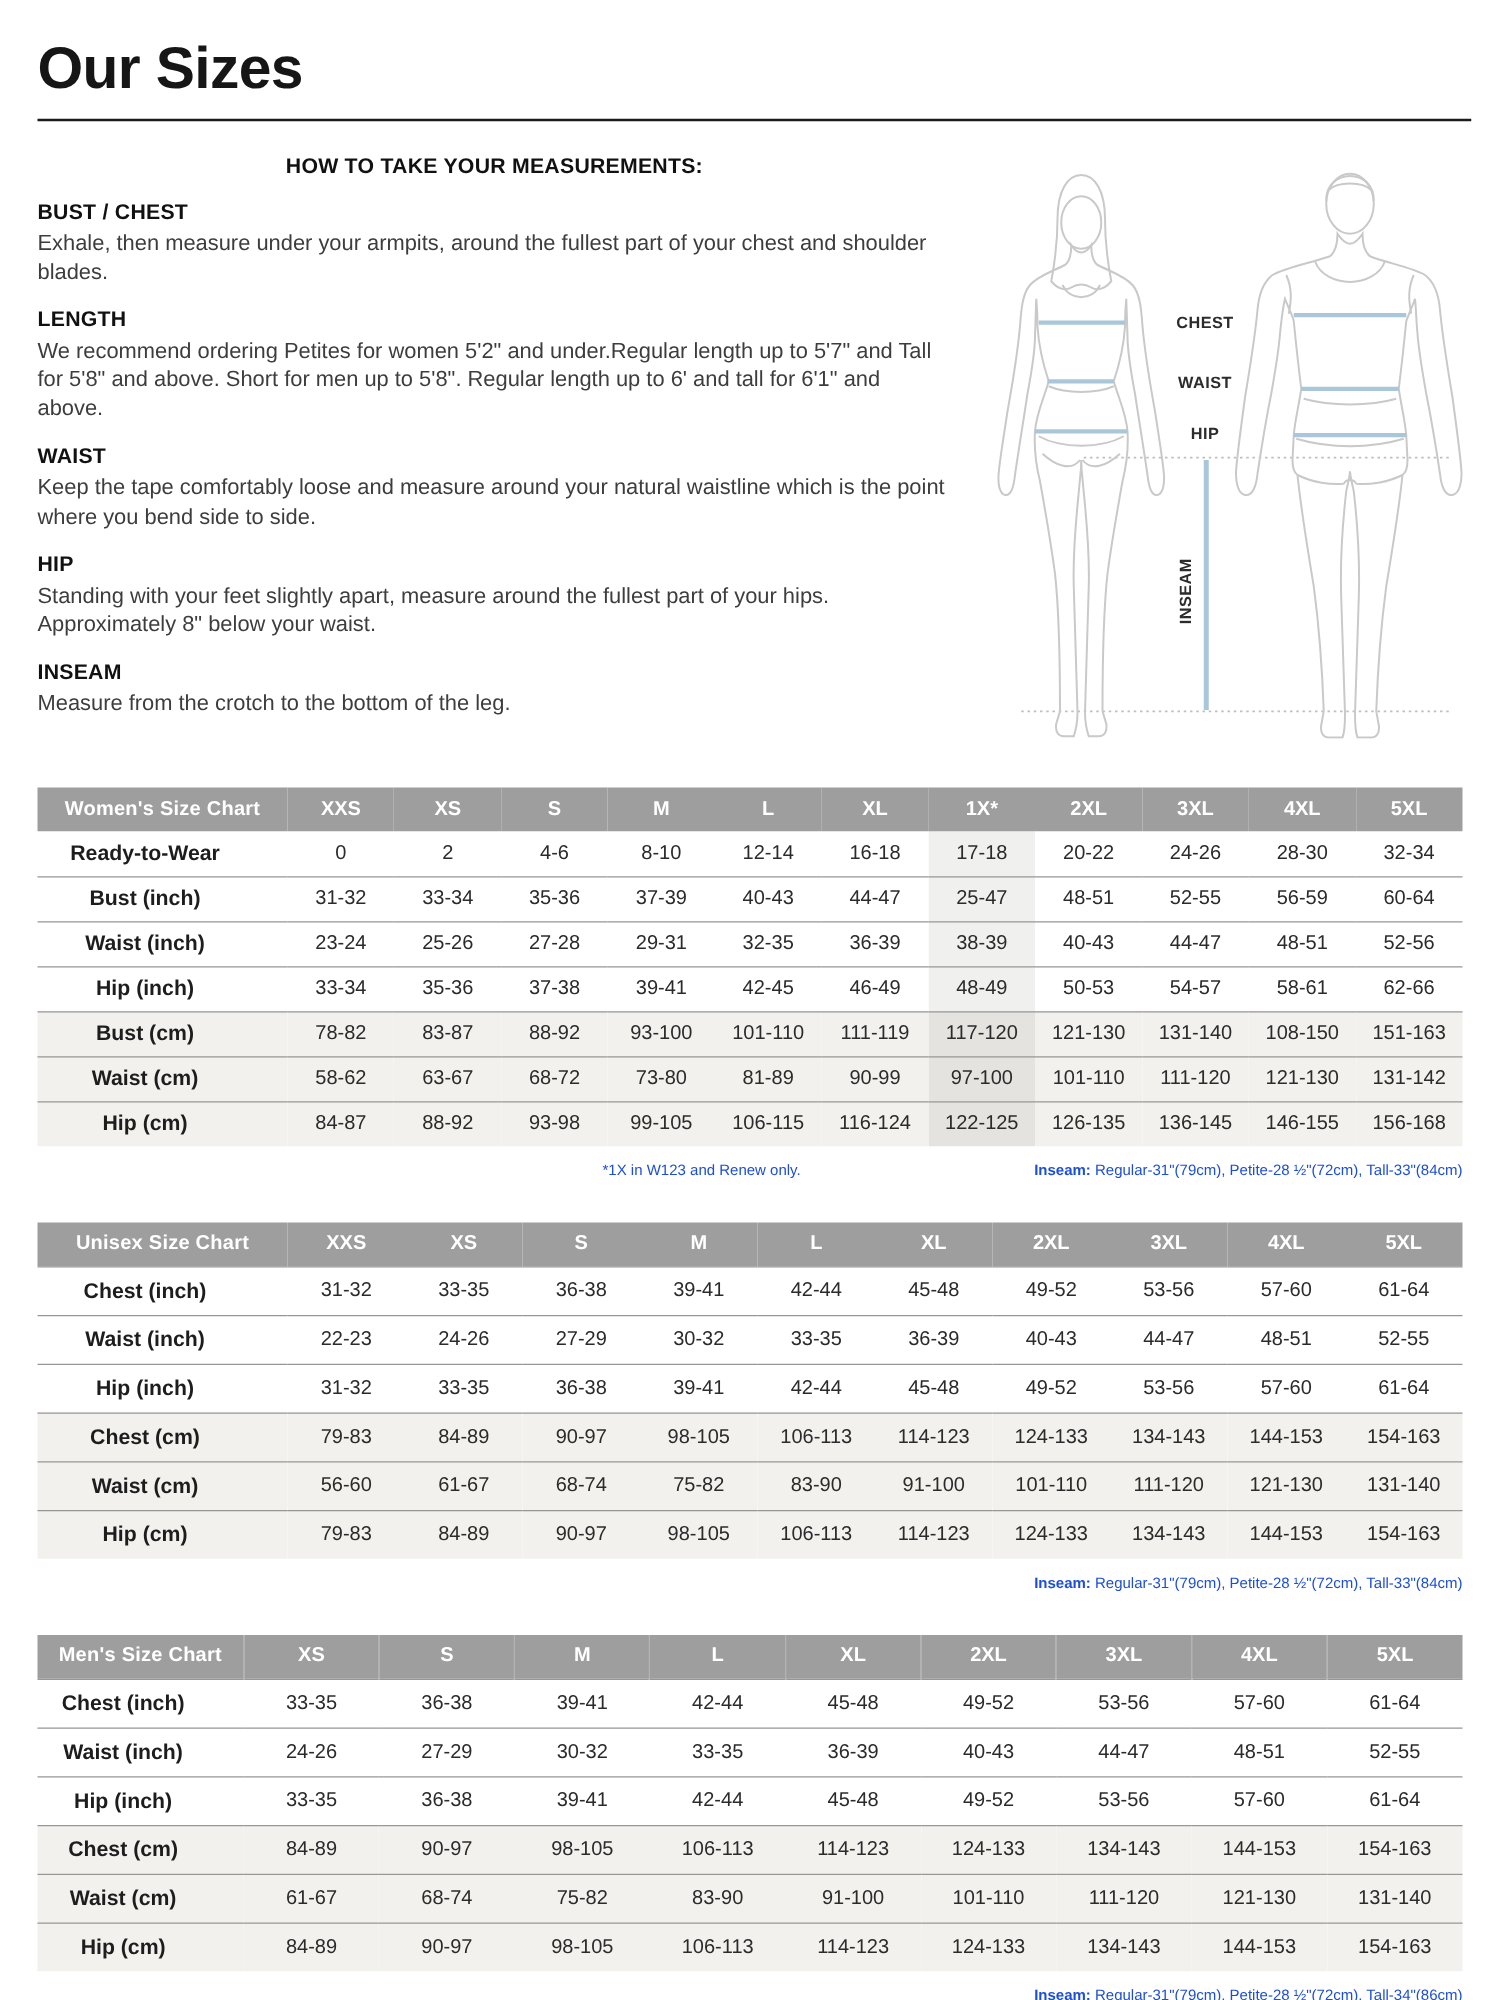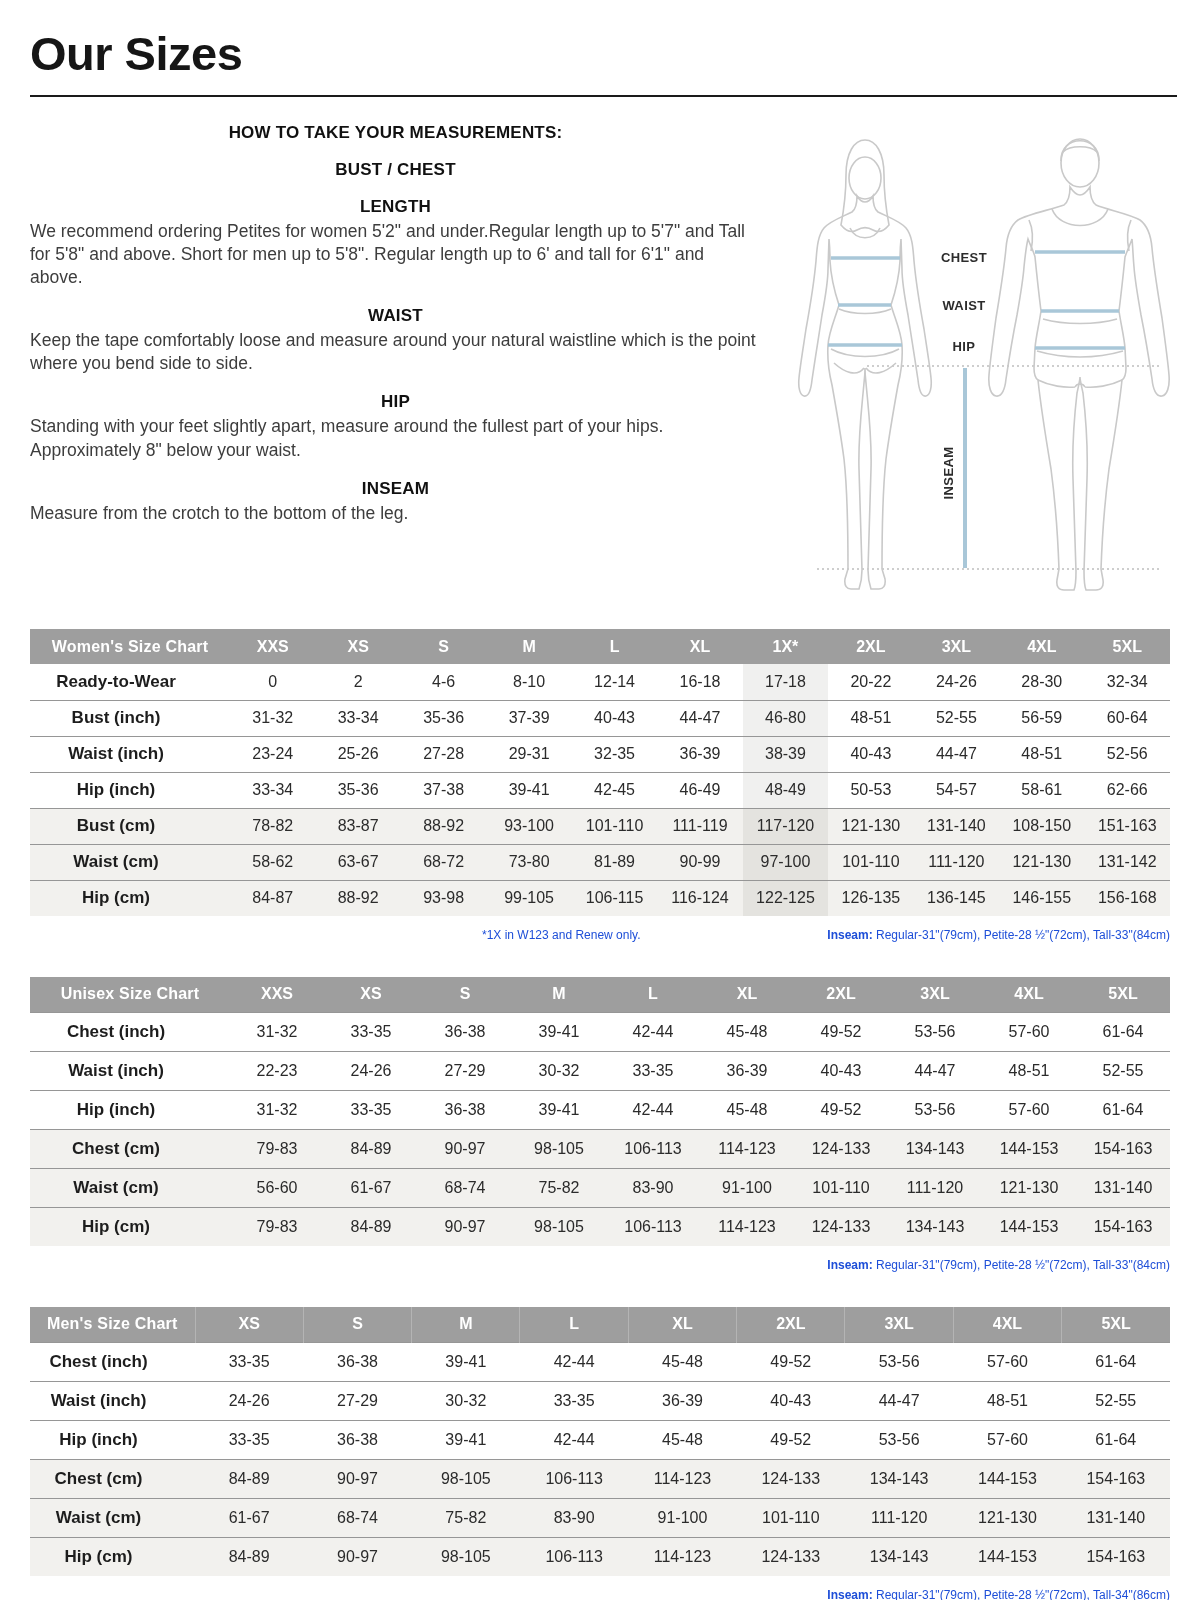--- a/index.html
+++ b/index.html
@@ -13,21 +13,21 @@
 
   h1.page-title {
     font-size:47px; font-weight:800; color:#161616; letter-spacing:-0.5px;
     margin:2px 0 14px 0;
   }
   .title-rule { border:none; height:2px; background:#1a1a1a; margin:0 0 24px 0; }
 
   .intro-columns { display:flex; gap:6px; min-height:472px; }
   .howto { width:735px; }
   .howto-heading { font-size:17px; font-weight:800; color:#111; margin:2px 0 2px 0; letter-spacing:.2px;text-align:center;}
-  .howto-section-title { font-size:17px; font-weight:800; color:#111; margin:17px 0 3px 0; letter-spacing:.2px;text-align:center;}
+  .howto-section-title { font-size:17px; font-weight:800; color:#111; margin:17px 0 3px 0; letter-spacing:.2px;}
   .howto-body { font-size:17.5px; line-height:1.32; color:#3d3d3d; }
 
   .figure-wrap { width:412px; margin-left:auto; }
 
   .size-table { border-collapse:collapse; width:1140px; table-layout:fixed; margin-top:12px; }
   .size-table th, .size-table td { text-align:center; padding:0; font-weight:400; }
   .size-table thead th {
     background:#9e9e9e; color:#ffffff; font-weight:700; font-size:16px; height:35px;
   }
   .size-table thead th.title-cell { font-size:16px; letter-spacing:.2px; }
@@ -66,20 +66,21 @@
 
   <h1 class="page-title">Our Sizes</h1>
   <hr class="title-rule">
 
   <div class="intro-columns">
     <div class="howto">
       <div class="howto-heading">HOW TO TAKE YOUR MEASUREMENTS:</div>
 
       <div>
         <div class="howto-section-title">BUST / CHEST</div>
+        <div class="howto-body">Exhale, then measure under your armpits, around the fullest part of your chest and shoulder blades.</div>
       </div>
       <div>
         <div class="howto-section-title">LENGTH</div>
         <div class="howto-body">We recommend ordering Petites for women 5'2" and under.Regular length up to 5'7" and Tall for 5'8" and above. Short for men up to 5'8". Regular length up to 6' and tall for 6'1" and above.</div>
       </div>
       <div>
         <div class="howto-section-title">WAIST</div>
         <div class="howto-body">Keep the tape comfortably loose and measure around your natural waistline which is the point where you bend side to side.</div>
       </div>
       <div>
@@ -187,21 +188,21 @@
           <td>32-34</td>
         </tr>
         <tr>
           <th class="row-label">Bust (inch)</th>
           <td>31-32</td>
           <td>33-34</td>
           <td>35-36</td>
           <td>37-39</td>
           <td>40-43</td>
           <td>44-47</td>
-          <td class="hl">46-80</td>
+          <td class="hl">25-47</td>
           <td>48-51</td>
           <td>52-55</td>
           <td>56-59</td>
           <td>60-64</td>
         </tr>
         <tr>
           <th class="row-label">Waist (inch)</th>
           <td>23-24</td>
           <td>25-26</td>
           <td>27-28</td>

